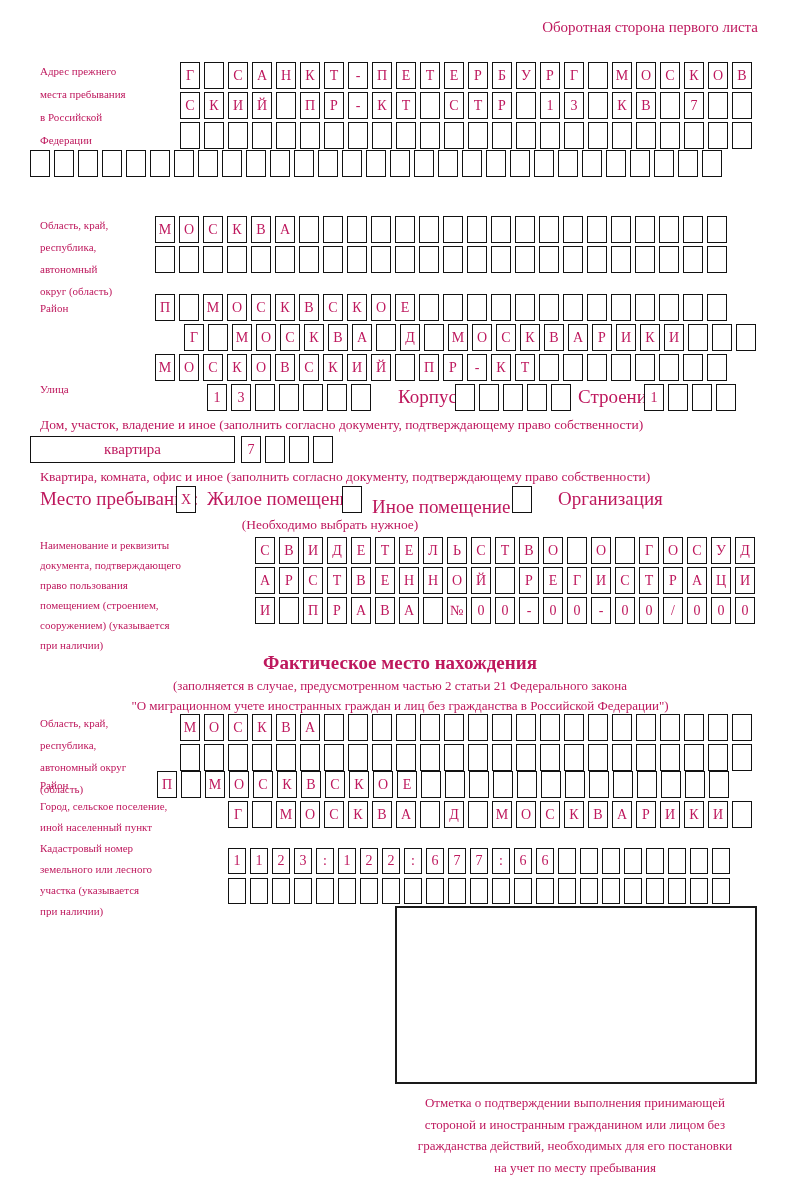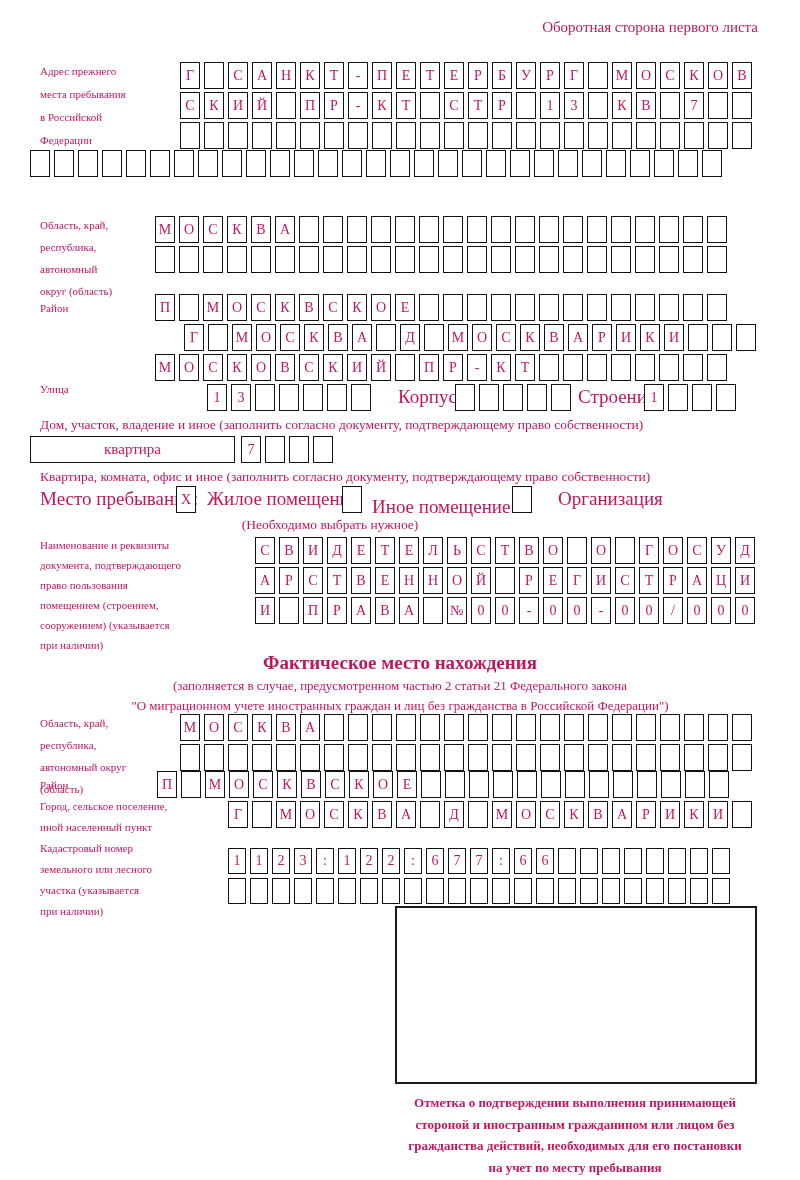--- a/index.html
+++ b/index.html
@@ -578,18 +578,18 @@
       <span class="cb"></span>
       <span class="cb"></span>
       <span class="cb"></span>
       <span class="cb"></span>
       <span class="cb"></span>
       <span class="cb"></span>
       <span class="cb"></span>
     </div>
 
   <div class="abs stamp-box" style="left:395px;top:906px;width:358px;height:174px;"></div>
-  <div class="abs caption center" style="left:390px;top:1092px;width:370px;font-weight:bold;">Отметка о подтверждении выполнения принимающей
+  <div class="abs caption center" style="left:390px;top:1092px;width:370px;">Отметка о подтверждении выполнения принимающей
 стороной и иностранным гражданином или лицом без
 гражданства действий, необходимых для его постановки
 на учет по месту пребывания</div>
 
 </div>
 
 </body></html>

